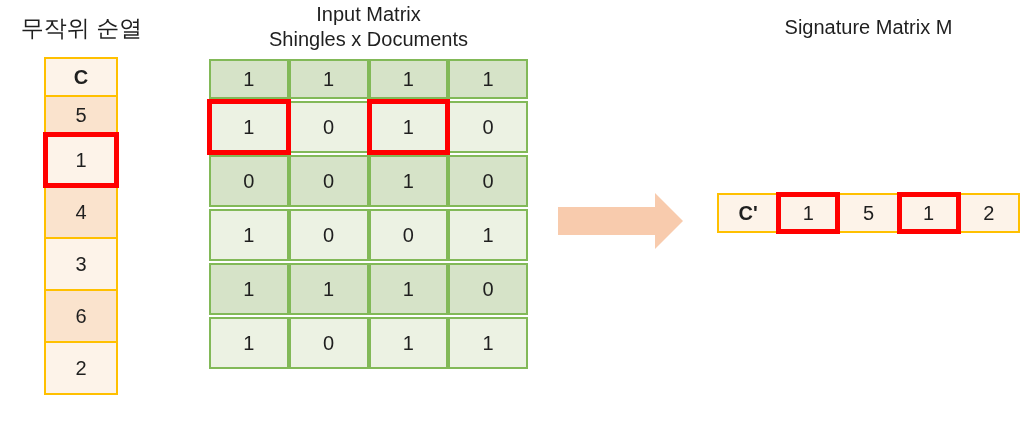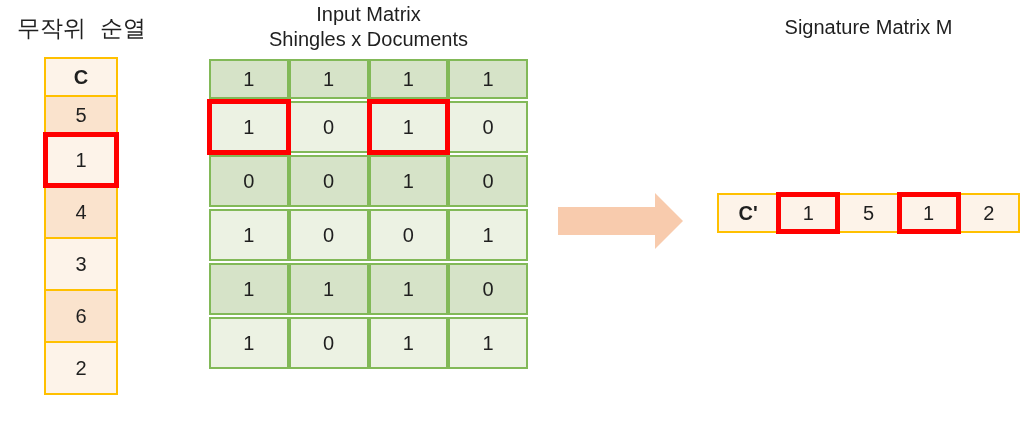--- a/index.html
+++ b/index.html
@@ -4,21 +4,21 @@
 <style>
   :root{
     --accent-gold:#FFC000; --peach-light:#FDF3E9; --peach-dark:#FAE3CD;
     --green-border:#82B958; --green-header:#F1F6EB; --green-light:#ECF2E3;
     --green-dark:#D6E3C8; --arrow:#F8CBAD; --highlight-red:#FF0000; --text:#1F1F1F;
   }
   html,body{margin:0;padding:0;background:#fff;}
   .canvas{position:relative;width:1027px;height:422px;background:#fff;overflow:hidden;
     font-family:"Liberation Sans","DejaVu Sans",sans-serif;color:var(--text,#1F1F1F);}
   .title{position:absolute;text-align:center;white-space:nowrap;}
-  .left-title{left:0;top:13px;width:163px;font-size:23px;font-family:Liberation Mono, monospace;}
+  .left-title{left:0;top:13px;width:163px;font-size:23px;}
   .mid-title{left:209px;top:2px;width:319px;font-size:20px;line-height:25px;}
   .sig-title{left:717px;top:16px;width:303px;font-size:20px;}
 
   table{border-spacing:0;}
   td,th{text-align:center;vertical-align:middle;font-size:20px;padding:0;}
 
   
   .perm-table{position:absolute;left:44px;top:57px;border-collapse:collapse;table-layout:fixed;width:74px;}
   .perm-table th,.perm-table td{border:2px solid var(--accent-gold,#FFC000);}
   .perm-table th{height:36px;font-weight:bold;background:var(--peach-light,#FDF3E9);}

